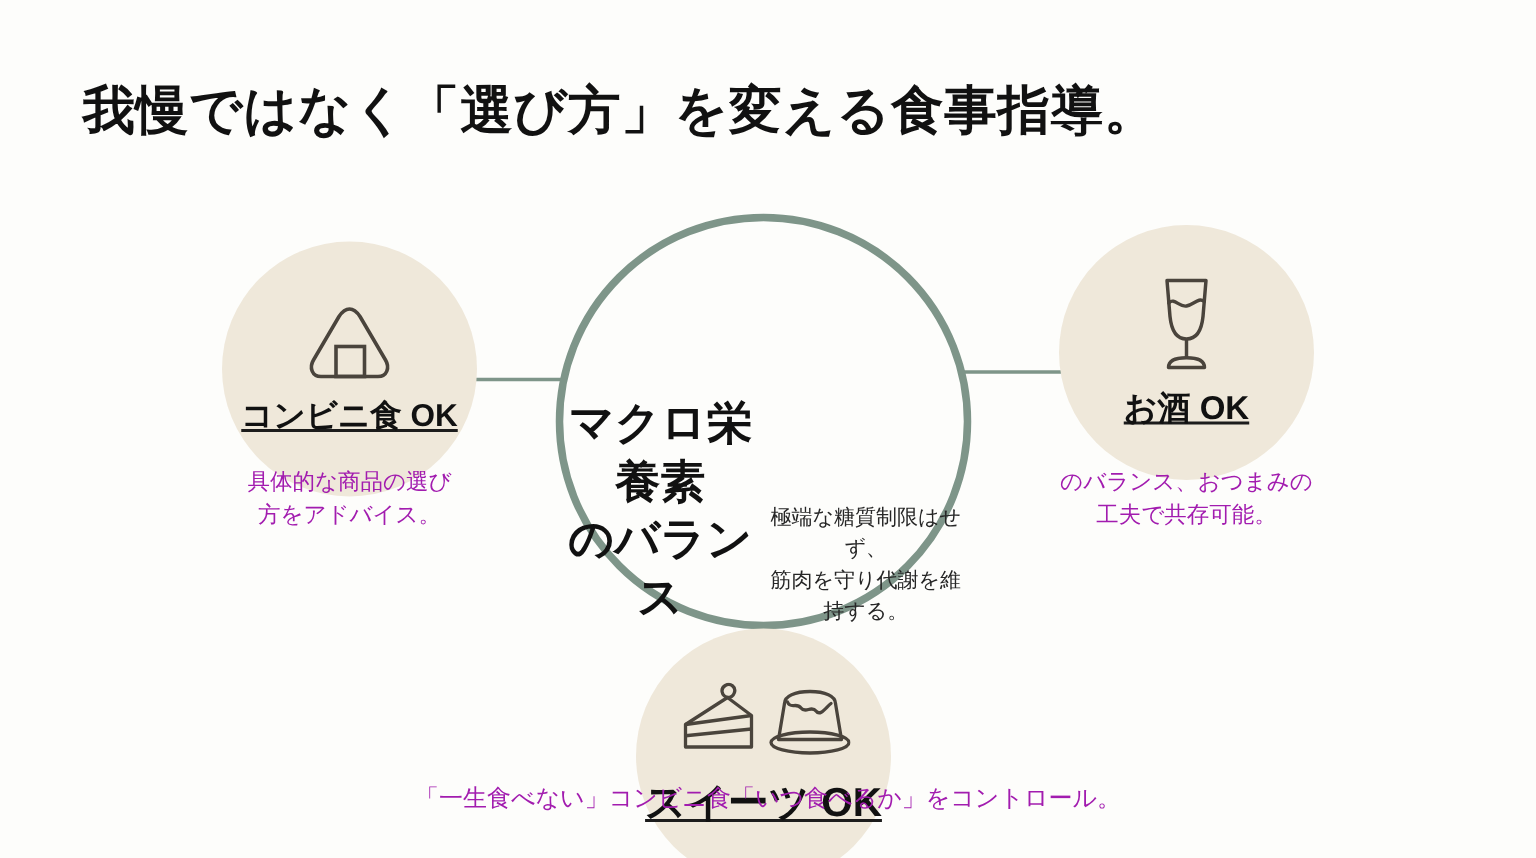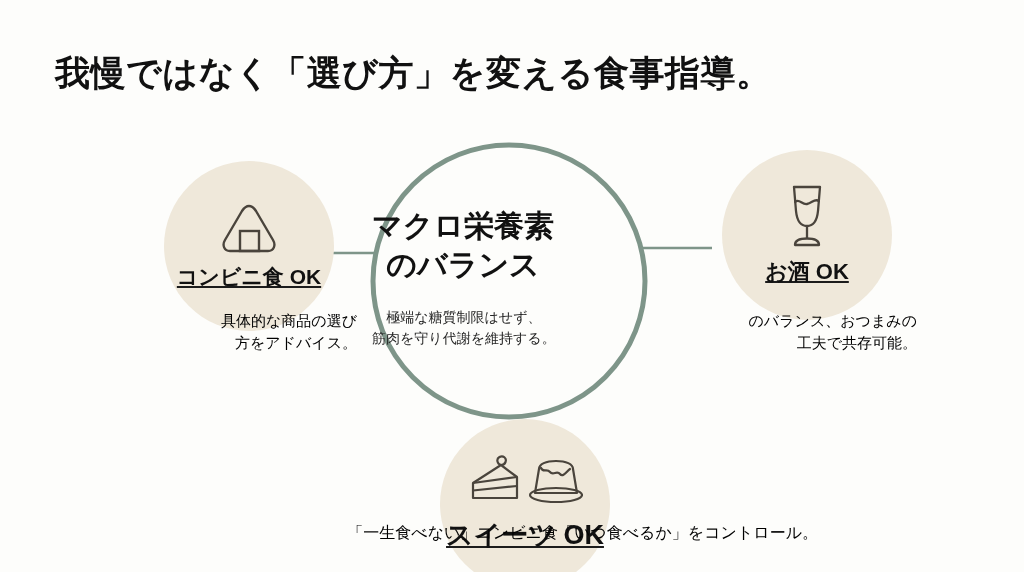--- a/index.html
+++ b/index.html
@@ -15,21 +15,20 @@
     font-family:"Liberation Sans","DejaVu Sans",sans-serif;
     color:#1c1c1c;
     position:relative;
   }
 
   #slide {
     position:absolute;
     inset:0;
     width:1024px;
     height:572px;
-    padding-left:16px;
   }
 
   
   #title {
     position:absolute;
     left:55px;
     top:50px;
     font-size:35px;
     font-weight:bold;
     letter-spacing:0.5px;
@@ -69,25 +68,24 @@
 
   .bubble .node-label {
     font-weight:bold;
     color:#111111;
     white-space:nowrap;
     text-align:center;
   }
 
   .node-desc {
     position:absolute;
-    text-align:right;
-    color:#000000;
+    text-align:center;
+    color:#a21caf;
     line-height:1.45;
     white-space:pre-line;
-    font-family:Liberation Serif, serif;
   }
 
   
   #node-convenience .bubble {
     left:148px; top:161px;
     width:170px; height:170px;
   }
   #node-convenience .icon-wrap { margin-bottom:6px; }
   #node-convenience .node-label { font-size:21px; }
   #node-convenience .node-desc {
@@ -121,22 +119,22 @@
     width:580px;
     font-size:16px;
   }
 
   
   #node-center {
     position:absolute;
     left:372px; top:144px;
     width:274px; height:274px;
     display:flex;
-    flex-direction:column;
-    align-items:flex-start;
+    flex-direction:row;
+    align-items:flex-end;
     justify-content:center;
   }
   #center-title {
     font-size:30px;
     font-weight:bold;
     line-height:1.28;
     text-align:center;
     color:#111111;
     white-space:pre-line;
     margin-top:-6px;

